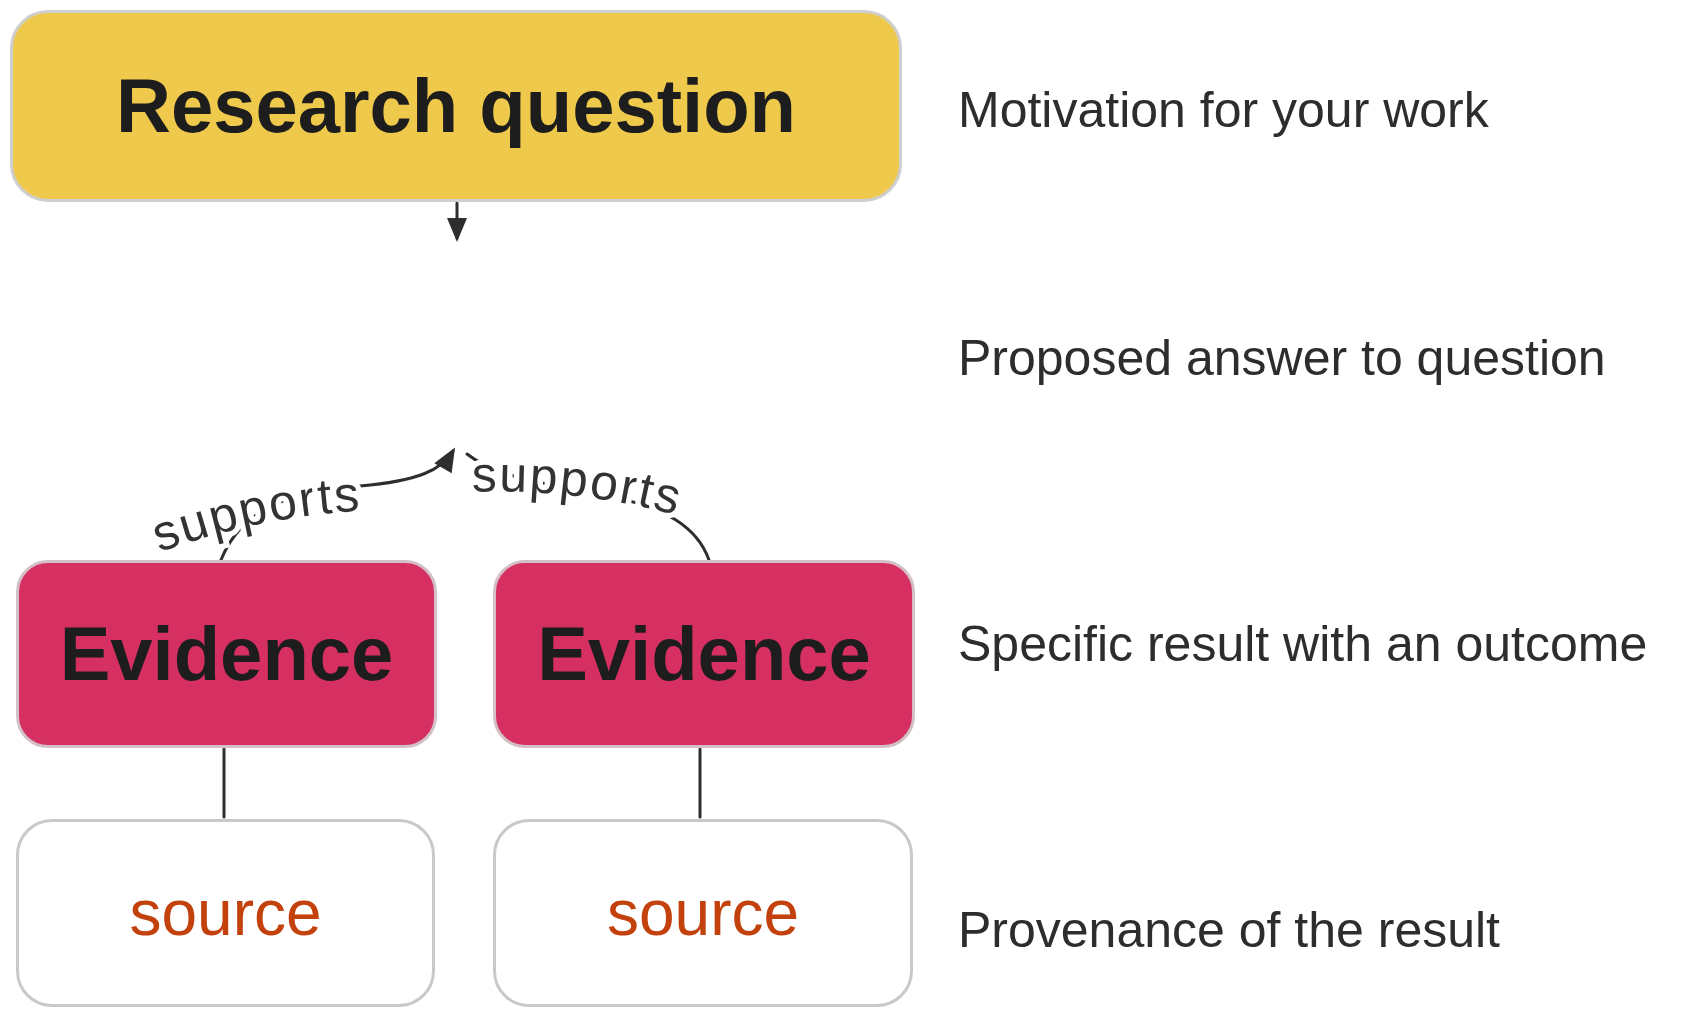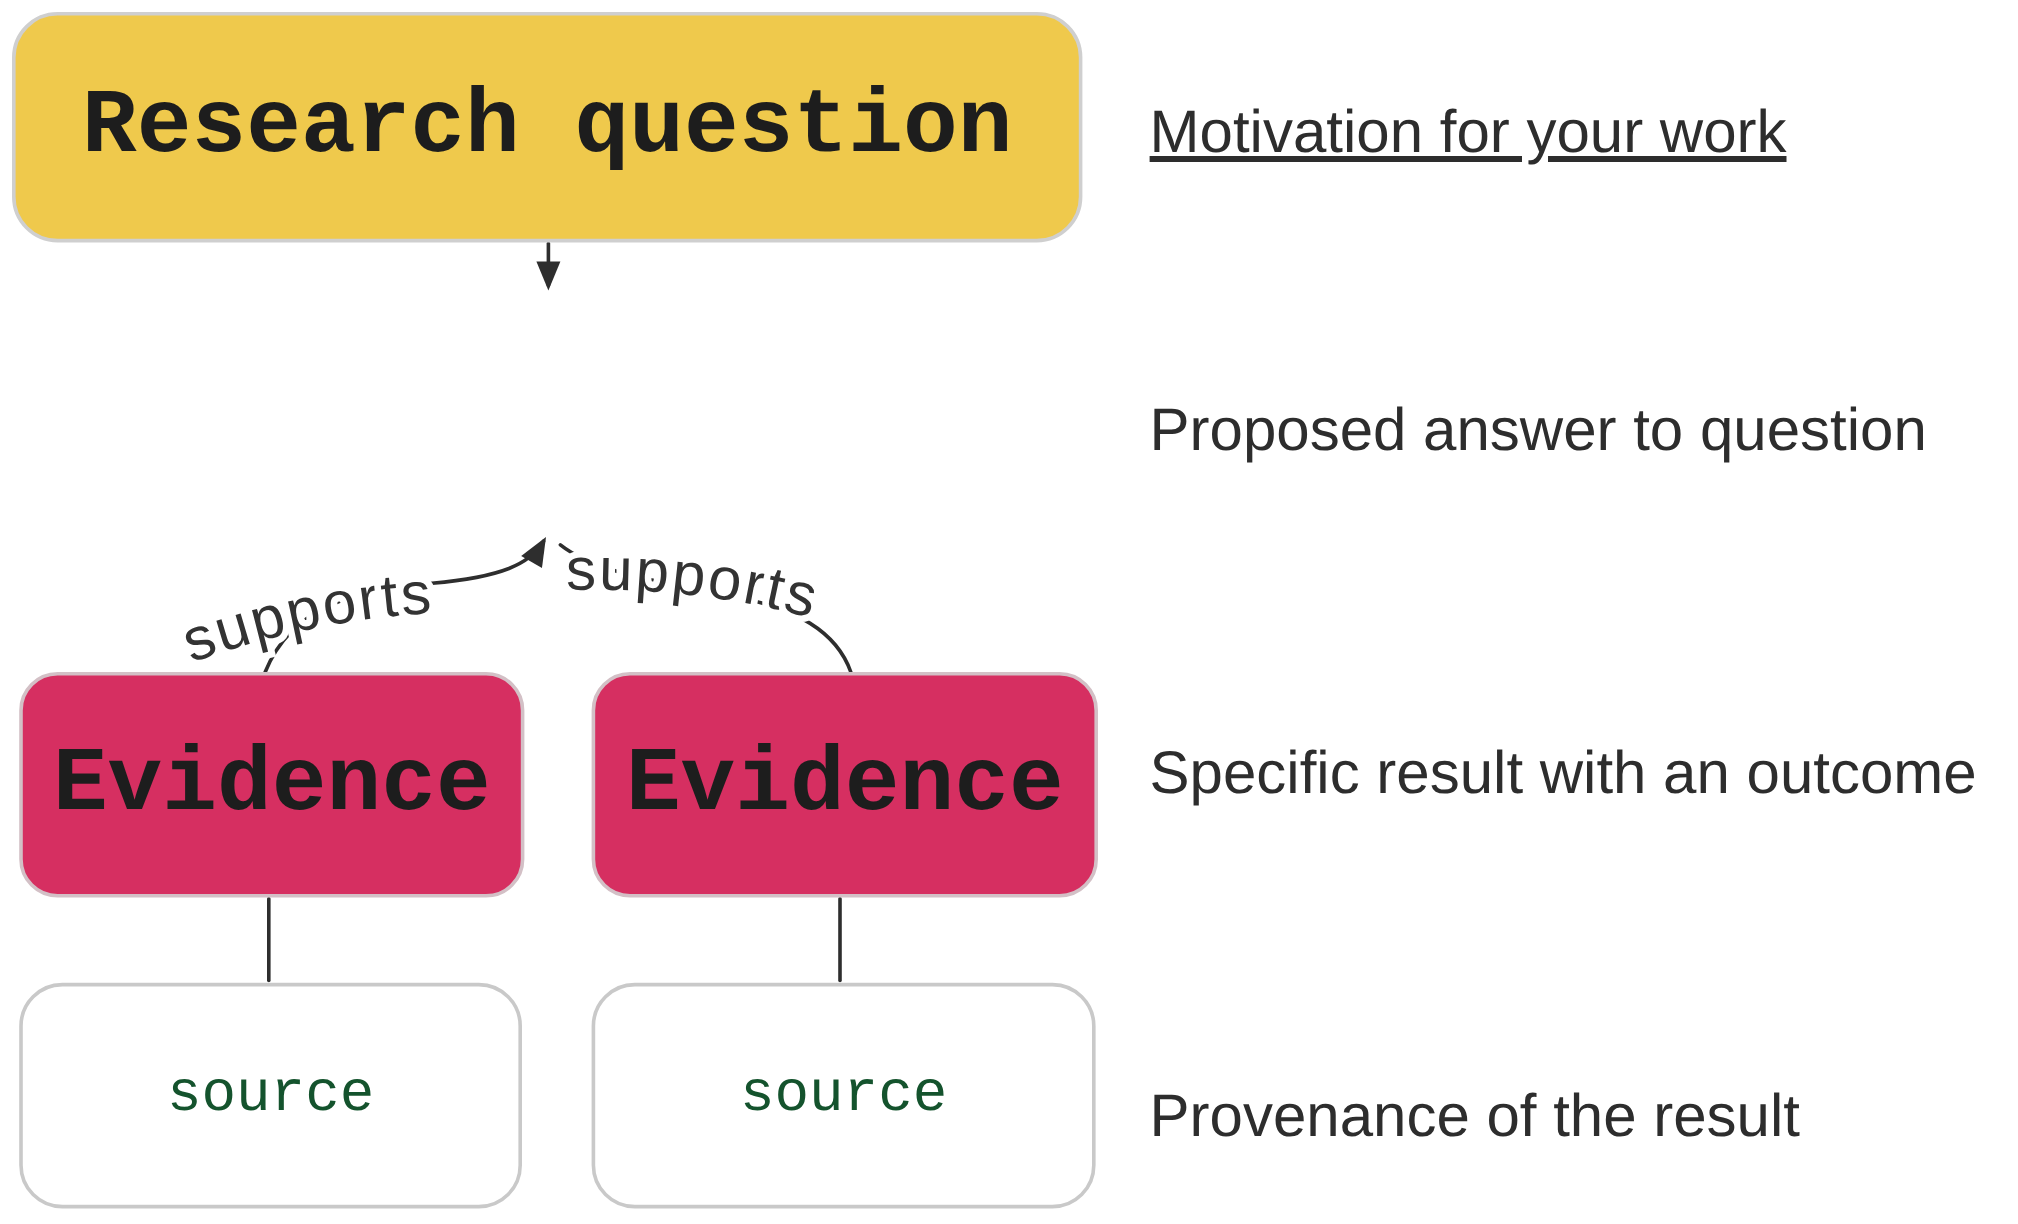--- a/index.html
+++ b/index.html
@@ -15,21 +15,20 @@
     overflow: hidden;
     font-family: "Liberation Sans", "DejaVu Sans", sans-serif;
   }
   .node {
     position: absolute;
     display: flex;
     align-items: center;
     justify-content: center;
     box-sizing: border-box;
     text-align: center;
-    font-family: Liberation Mono, monospace;
   }
   .node-label {
     font-weight: 700;
     font-size: 76px;
     color: #1d1d1d;
     letter-spacing: 0px;
     line-height: 1;
   }
   #node-research-question {
     left: 10px; top: 10px;
@@ -67,33 +66,33 @@
   #node-source-left {
     left: 16px; top: 819px;
     width: 419px; height: 188px;
   }
   #node-source-right {
     left: 493px; top: 819px;
     width: 420px; height: 188px;
   }
   .source-label {
     font-weight: 400;
-    font-size: 48px;
-    color: #14532d;
+    font-size: 64px;
+    color: #c2410c;
     line-height: 1;
   }
   .annotation {
     position: absolute;
     left: 958px;
     font-size: 50px;
     line-height: 52px;
     color: #2d2d2d;
     white-space: nowrap;
   }
-  #annotation-1 { top: 84px; text-decoration: underline; }
+  #annotation-1 { top: 84px; }
   #annotation-2 { top: 332px; }
   #annotation-3 { top: 618px; }
   #annotation-4 { top: 904px; }
   #edge-layer {
     position: absolute;
     left: 0; top: 0;
     width: 1682px;
     height: 1020px;
     pointer-events: none;
   }

